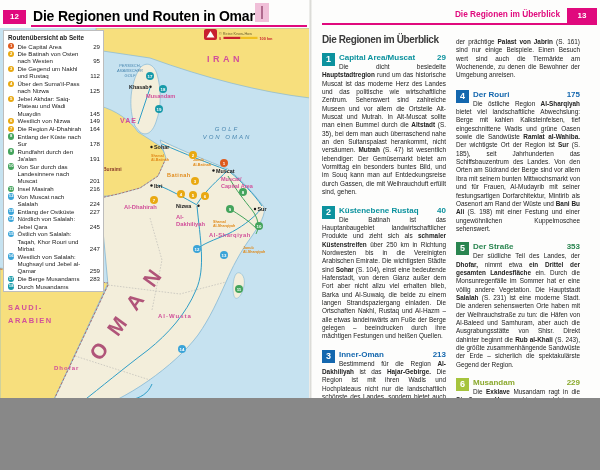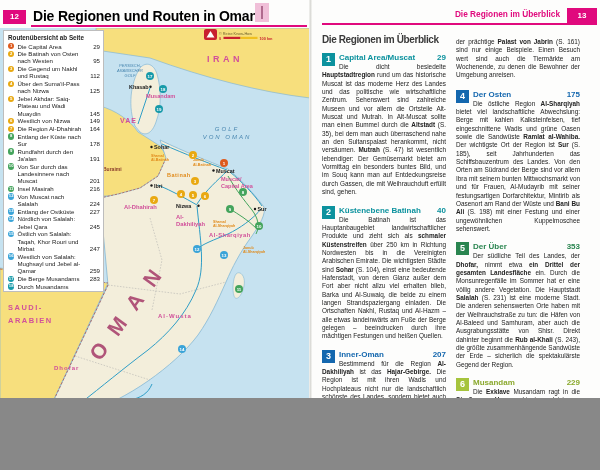--- a/index.html
+++ b/index.html
@@ -293,43 +293,43 @@
         <div class="h1">Die Regionen im Überblick</div>
 
         <div class="sec">
           <span class="badge s-teal">1</span>
           <div class="sec-head"><span class="sec-pg t-teal">29</span><span class="t-teal">Capital Area/Muscat</span></div>
           <p class="body">Die dicht besiedelte <b>Hauptstadtregion</b> rund um das historische Muscat ist das moderne Herz des Landes und das politische wie wirtschaftliche Zentrum. Sehenswert sind zahlreiche Museen und vor allem die Ortsteile Alt-Muscat und Mutrah. In Alt-Muscat sollte man einen Bummel durch die <b>Altstadt</b> (S. 35), bei dem man auch überraschend nahe an den Sultanspalast herankommt, nicht versäumen. <b>Mutrah</b> (S. 47) ist wesentlich lebendiger: Der Gemüsemarkt bietet am Vormittag ein besonders buntes Bild, und im Souq kann man auf Entdeckungsreise durch Gassen, die mit Weihrauchduft erfüllt sind, gehen.</p>
         </div>
 
         <div class="sec">
           <span class="badge s-teal">2</span>
-          <div class="sec-head"><span class="sec-pg t-teal">40</span><span class="t-teal">Küstenebene Batinah</span></div>
+          <div class="sec-head"><span class="sec-pg t-teal">40</span><span class="t-teal">Küstenebene Rustaq</span></div>
           <p class="body">Die Batinah ist das Hauptanbaugebiet landwirtschaftlicher Produkte und zieht sich als <b>schmaler Küstenstreifen</b> über 250 km in Richtung Nordwesten bis in die Vereinigten Arabischen Emirate. Die wichtigsten Städte sind <b>Sohar</b> (S. 104), einst eine bedeutende Hafenstadt, von deren Glanz außer dem Fort aber nicht allzu viel erhalten blieb, Barka und Al-Suwaiq, die beide zu einem langen Strandspaziergang einladen. Die Ortschaften Nakhl, Rustaq und Al-Hazm – alle etwas landeinwärts am Fuße der Berge gelegen – beeindrucken durch ihre mächtigen Festungen und heißen Quellen.</p>
         </div>
 
         <div class="sec">
           <span class="badge s-blue">3</span>
-          <div class="sec-head"><span class="sec-pg t-blue">207</span><span class="t-blue">Inner-Oman</span></div>
+          <div class="sec-head"><span class="sec-pg t-blue">213</span><span class="t-blue">Inner-Oman</span></div>
           <p class="body">Bestimmend für die Region <b>Al-Dakhiliyah</b> ist das <b>Hajar-Gebirge.</b> Die Region ist mit ihren Wadis und Hochplateaus nicht nur die landschaftlich schönste des Landes, sondern bietet auch eine Fülle von historischen Sehenswürdigkeiten: <b>Nizwa</b> (S. 131) mit seinem imposanten Fort und dem Souq, das im Bürgerkrieg zerstörte Lehmdorf Tanuf, Bahla, ebenfalls mit einem stilvollen Souq und einer Festung, sowie</p>
         </div>
       </div>
 
       <div class="col">
         <p class="body cont">der prächtige <b>Palast von Jabrin</b> (S. 161) sind nur einige Beispiele. Einen Besuch wert sind auch die Tiermärkte am Wochenende, zu denen die Bewohner der Umgebung anreisen.</p>
 
         <div class="sec">
           <span class="badge s-blue">4</span>
-          <div class="sec-head"><span class="sec-pg t-blue">175</span><span class="t-blue">Der Osten</span></div>
+          <div class="sec-head"><span class="sec-pg t-blue">175</span><span class="t-blue">Der Rouri</span></div>
           <p class="body">Die östliche Region <b>Al-Sharqiyah</b> bietet viel landschaftliche Abwechslung: Berge mit kahlen Kalksteinfelsen, tief eingeschnittene Wadis und grüne Oasen sowie die Sandwüste <b>Ramlat al-Wahiba.</b> Der wichtigste Ort der Region ist <b>Sur</b> (S. 185), seit Jahrhunderten das Schiffsbauzentrum des Landes. Von den Orten am Südrand der Berge sind vor allem Ibra mit seinem bunten Mittwochsmarkt von und für Frauen, Al-Mudayrib mit seiner festungsartigen Dorfarchitektur, Mintirib als Oasenort am Rand der Wüste und <b>Bani Bu Ali</b> (S. 198) mit einer Festung und einer ungewöhnlichen Kuppelmoschee sehenswert.</p>
         </div>
 
         <div class="sec">
           <span class="badge s-green">5</span>
-          <div class="sec-head"><span class="sec-pg t-green">353</span><span class="t-green">Der Über</span></div>
+          <div class="sec-head"><span class="sec-pg t-green">353</span><span class="t-green">Der Straße</span></div>
           <p class="body">Der südliche Teil des Landes, der <b>Dhofar,</b> nimmt etwa <b>ein Drittel der gesamten Landesfläche</b> ein. Durch die Monsunregenfälle im Sommer hat er eine völlig andere Vegetation. Die Hauptstadt <b>Salalah</b> (S. 231) ist eine moderne Stadt. Die anderen sehenswerten Orte haben mit der Weihrauchstraße zu tun: die Häfen von Al-Baleed und Samhuram, aber auch die Ausgrabungsstätte von Shisr. Direkt dahinter beginnt die <b>Rub al-Khali</b> (S. 243), die größte zusammenhängende Sandwüste der Erde – sicherlich die spektakulärste Gegend der Region.</p>
         </div>
 
         <div class="sec">
           <span class="badge s-lime">6</span>
           <div class="sec-head"><span class="sec-pg t-lime">229</span><span class="t-lime">Musandam</span></div>
           <p class="body">Die <b>Exklave</b> Musandam ragt in die <b>Straße von Hormuz</b> hinein und ist vom restlichen Oman abgetrennt. Die Berge fallen hier steil zum Meer hin ab, sodass die Buchten wie Fjorde wirken. Ausflüge vom beschaulichen Hauptort <b>Khasab</b> (S. 275) führen auf den Jebel Harim mit toller Aussicht und per Dhau in den Khor Shimm, den schönsten Fjord.</p>
         </div>
       </div>
     </div>

